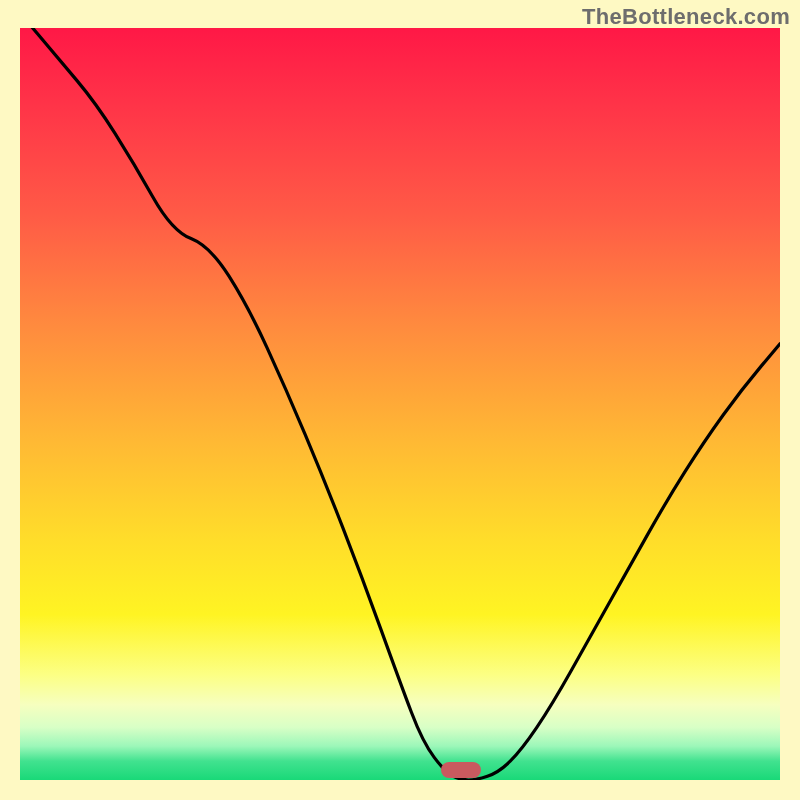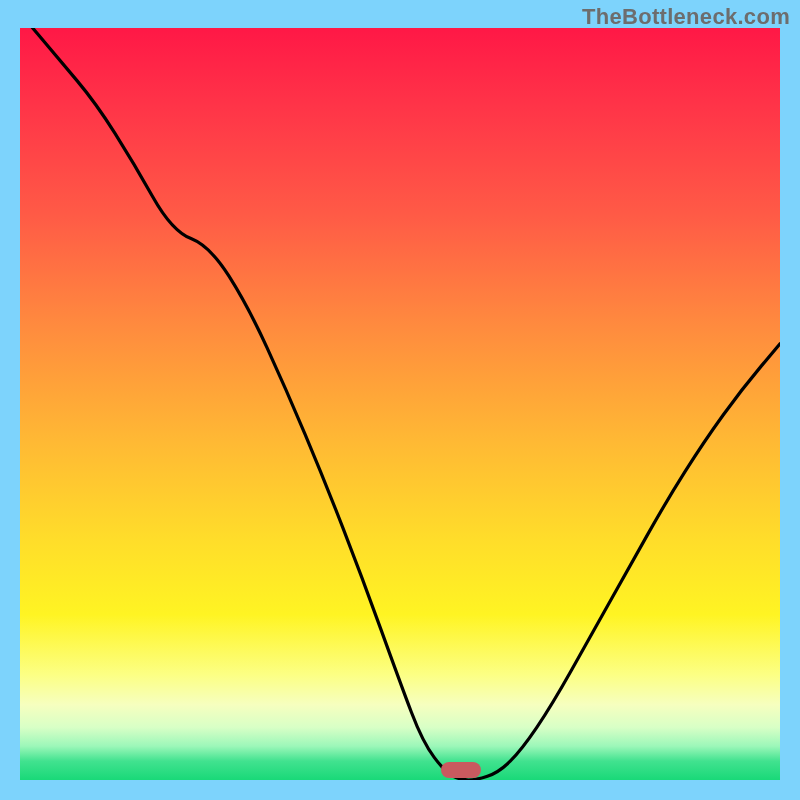--- a/index.html
+++ b/index.html
@@ -8,21 +8,21 @@
     width: 800px;
     height: 800px;
     background: #000;
     overflow: hidden;
     font-family: Arial, Helvetica, sans-serif;
   }
   .frame {
     position: relative;
     width: 800px;
     height: 800px;
-    background: #7dd3fc;
+    background: #fef9c3;
   }
   .watermark {
     position: absolute;
     top: 4px;
     right: 10px;
     color: #6d6d6d;
     font-size: 22px;
     font-weight: 600;
     letter-spacing: 0.3px;
     z-index: 10;

